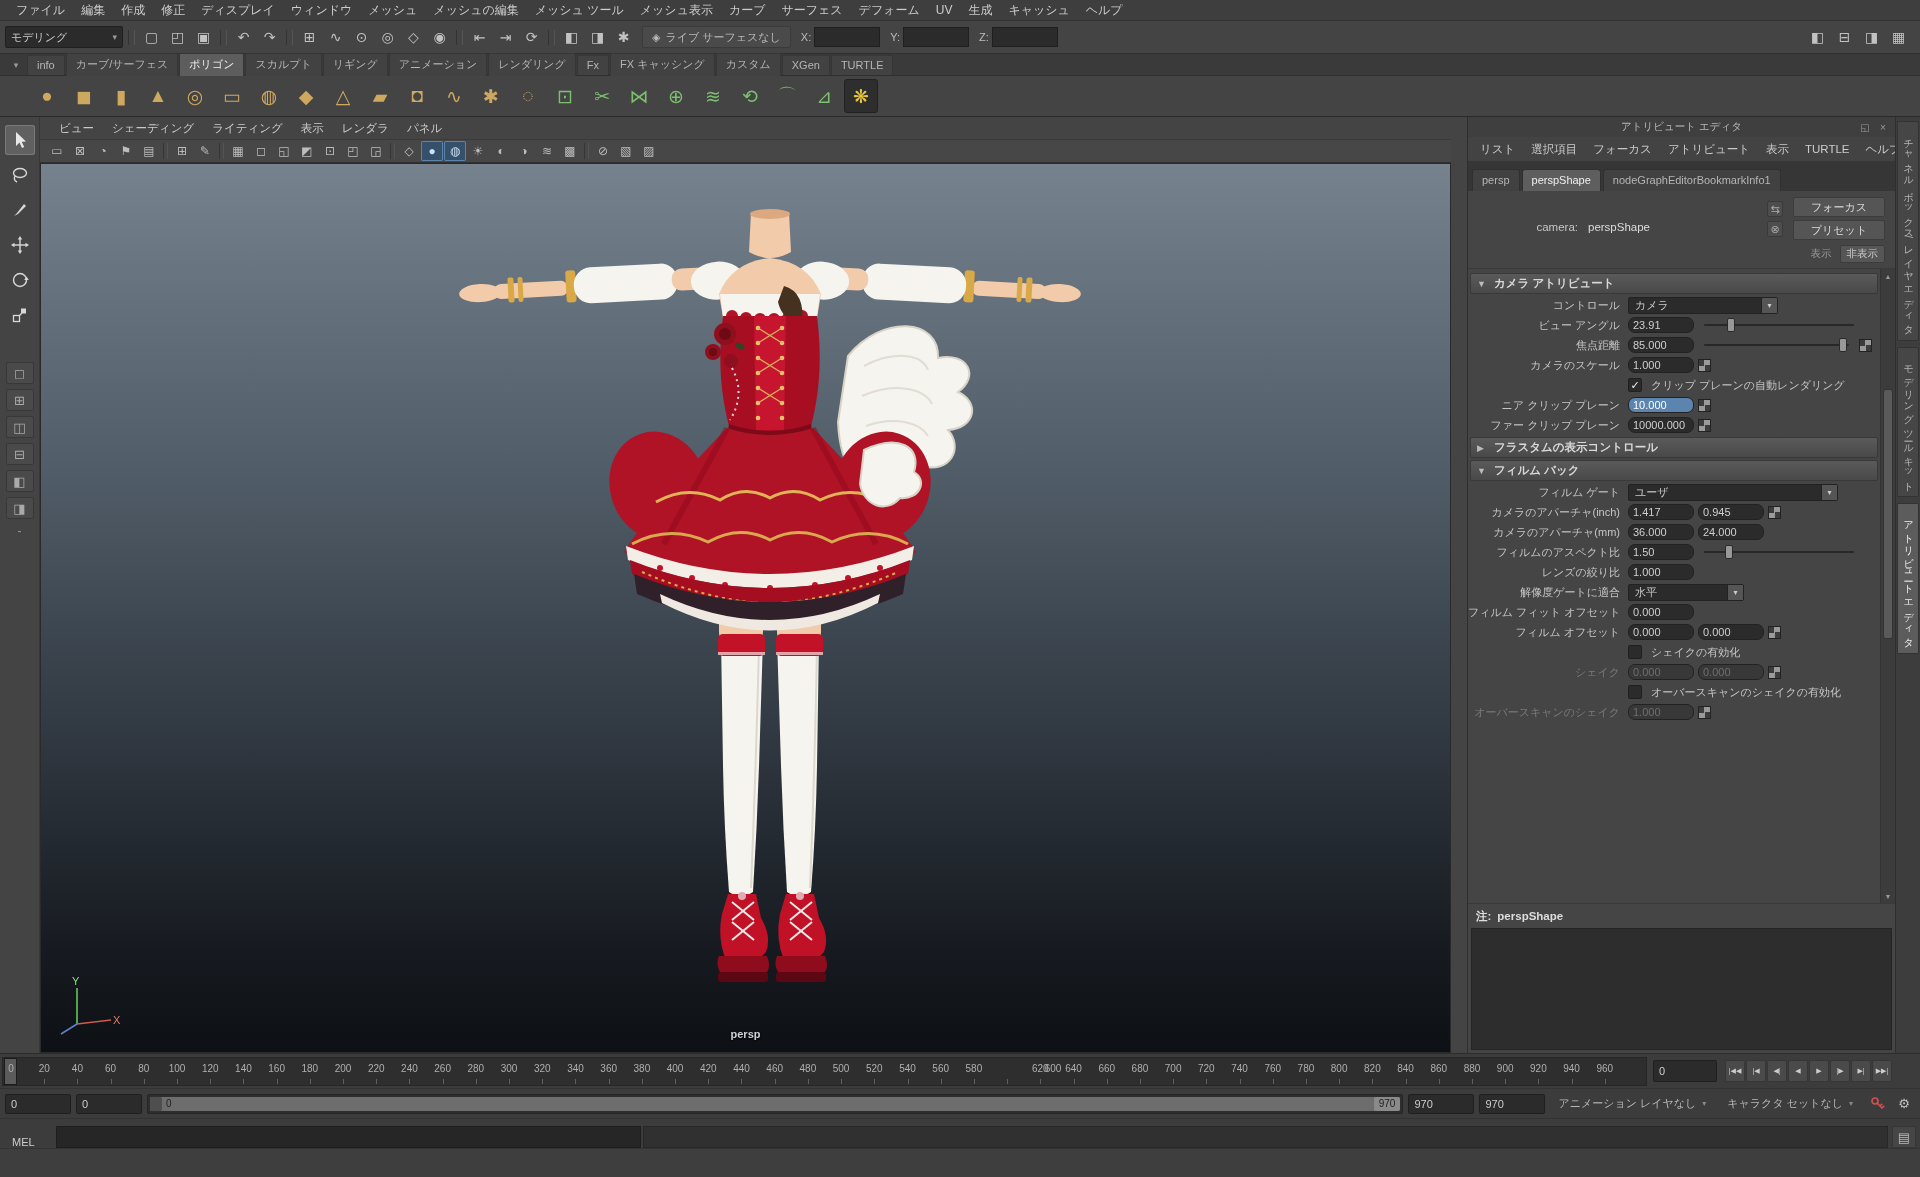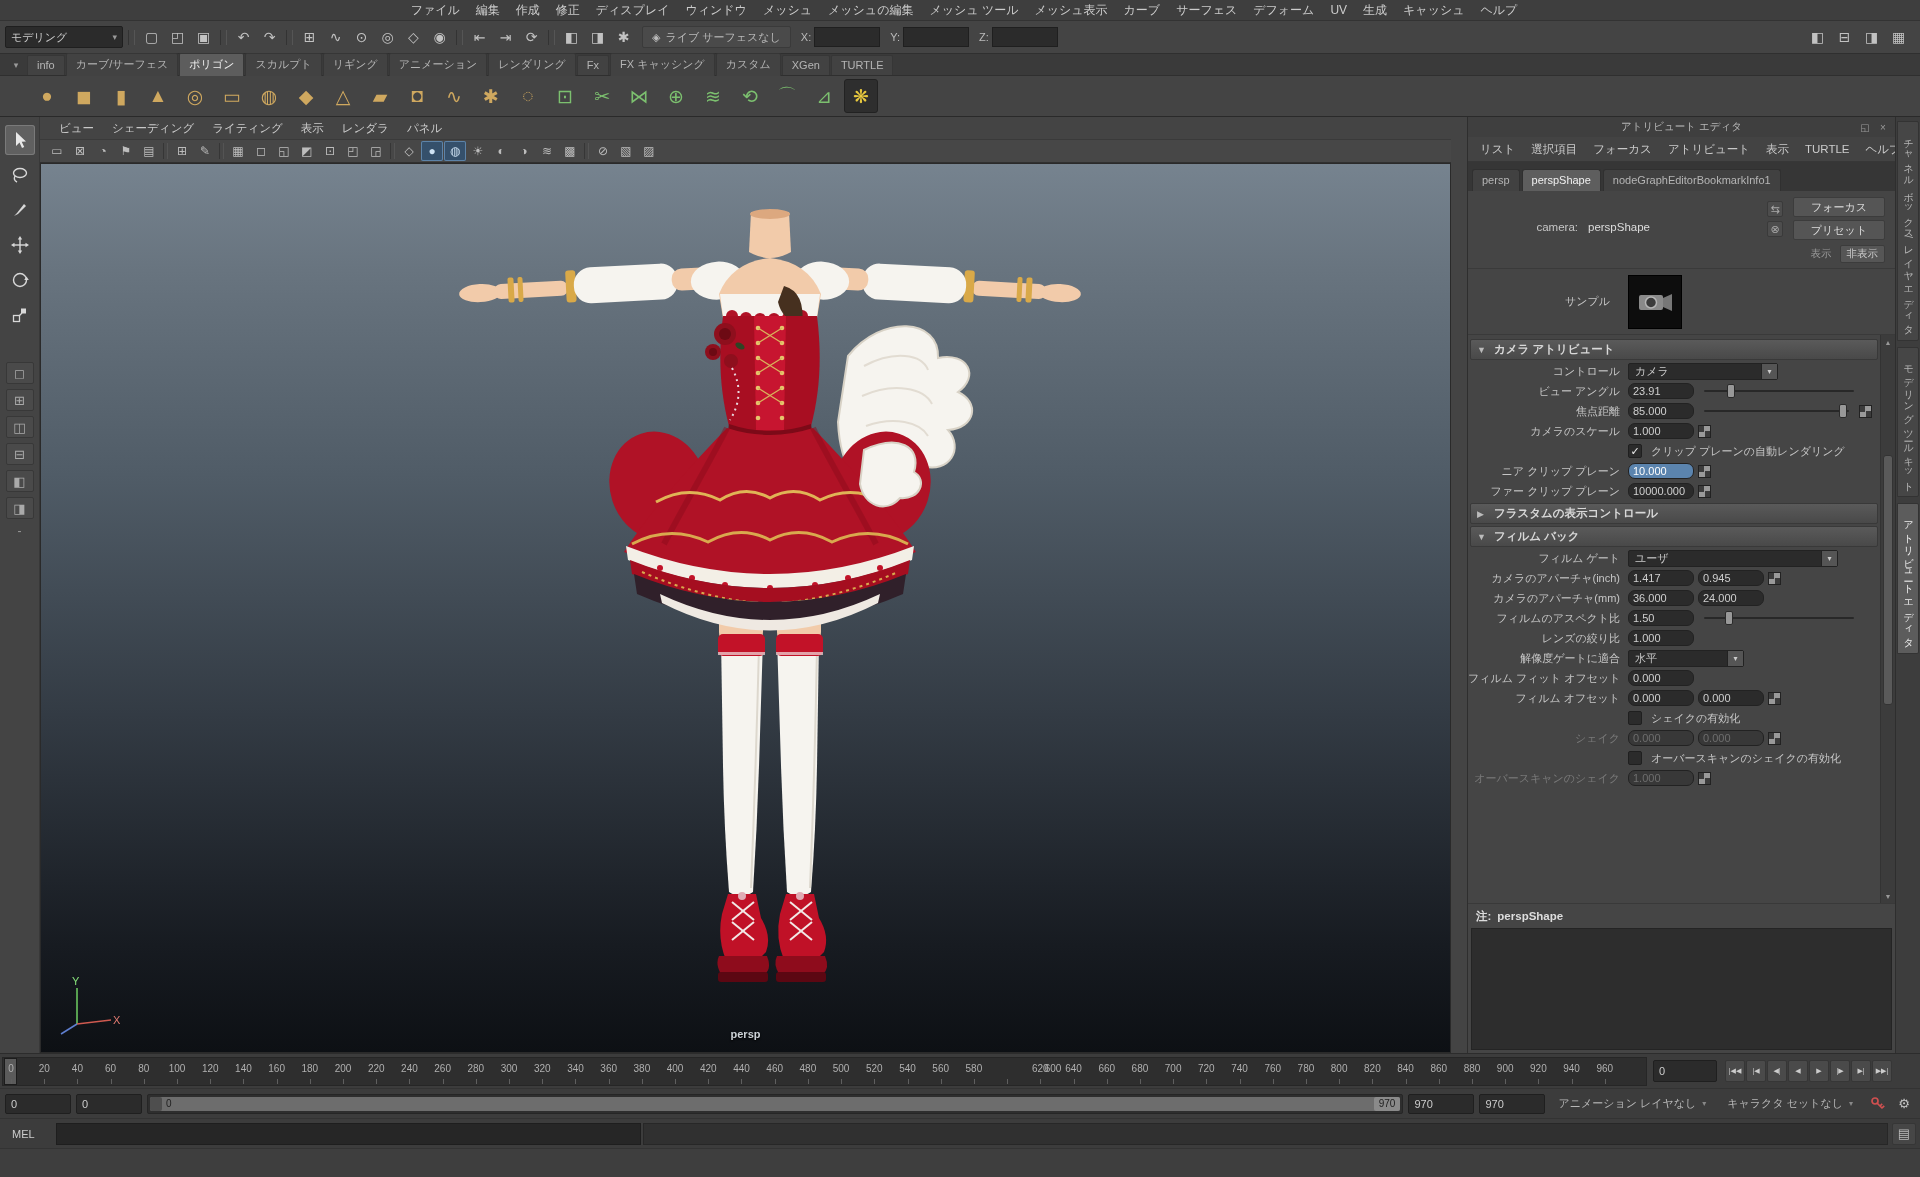--- a/index.html
+++ b/index.html
@@ -1,19 +1,19 @@
 <!DOCTYPE html>
 <html><head>
 <meta charset="utf-8">
 <style>
 *{box-sizing:border-box;margin:0;padding:0;}
 body{background:#222;}
 #app{position:relative;width:1920px;height:1177px;background:#444;font-family:"Liberation Sans","DejaVu Sans",sans-serif;font-size:12px;color:#ccc;overflow:hidden;}
 .bar{position:absolute;left:0;right:0;display:flex;align-items:center;}
-#menubar{top:0;height:21px;background:#3e3e3e;padding-left:8px;border-bottom:1px solid #333;justify-content:center;}
+#menubar{top:0;height:21px;background:#3e3e3e;padding-left:8px;border-bottom:1px solid #333;}
 .menu-item{padding:3px 8px;font-size:12px;color:#ccc;white-space:nowrap;}
 #statusline{top:21px;height:33px;background:#444;border-bottom:1px solid #2f2f2f;padding:0 5px;gap:2px;}
 .mode-dd{width:118px;height:22px;background:#2b2b2b;border:1px solid #1f1f1f;border-radius:2px;display:flex;align-items:center;padding:0 5px;font-size:11px;color:#ccc;}
 .mode-dd .arr{margin-left:auto;color:#999;font-size:9px;}
 #sl-icons{display:flex;align-items:center;gap:1px;}
 .sl-sep{width:7px;align-self:stretch;margin:5px 3px;border-left:1px solid #333;border-right:1px solid #555;}
 .sl-icon{width:25px;height:25px;display:flex;align-items:center;justify-content:center;font-size:14px;color:#c2c2c2;border-radius:2px;}
 .live-btn{height:22px;display:flex;align-items:center;padding:0 9px;background:#4a4a4a;border:1px solid #3a3a3a;border-radius:2px;font-size:11px;color:#bbb;gap:5px;margin-left:4px;white-space:nowrap;}
 .coord{display:flex;align-items:center;gap:3px;font-size:11px;color:#bbb;margin-left:8px;}
 .coord input{width:66px;height:20px;background:#2b2b2b;border:1px solid #1f1f1f;color:#ccc;font:11px "Liberation Sans",sans-serif;padding:0 3px;}
@@ -105,21 +105,21 @@
 #rangebar{position:absolute;left:0;top:1088px;height:30px;right:0;background:#3c3c3c;display:flex;align-items:center;gap:5px;padding:0 5px;border-top:1px solid #333;}
 .range-field{width:66px;height:20px;background:#2b2b2b;border:1px solid #1f1f1f;border-radius:2px;font-size:11px;color:#ccc;display:flex;align-items:center;padding:0 5px;flex:none;}
 #range-slider{flex:1;height:20px;background:#2e2e2e;border:1px solid #262626;border-radius:2px;position:relative;}
 #range-inner{position:absolute;left:2px;right:2px;top:2px;bottom:2px;background:#6d6d6d;border-radius:2px;display:flex;align-items:center;justify-content:space-between;font-size:10px;color:#222;}
 #range-inner .lh{width:12px;height:100%;background:#4e4e4e;border-radius:2px;margin-right:4px;}
 #range-inner .lv{color:#1e1e1e;}
 #range-inner .rv{background:#8a8a8a;height:100%;display:flex;align-items:center;padding:0 5px;border-radius:2px;color:#1e1e1e;}
 .flat-dd{display:flex;align-items:center;gap:6px;font-size:11px;color:#b8b8b8;padding:0 8px;height:20px;white-space:nowrap;flex:none;}
 .flat-dd .arr{font-size:8px;color:#888;}
 .rb-icon{width:22px;height:22px;display:flex;align-items:center;justify-content:center;flex:none;color:#c2c2c2;font-size:13px;}
-#commandline{position:absolute;left:0;top:1118px;height:30px;right:0;background:#3c3c3c;display:flex;align-items:center;border-top:1px solid #333;padding:0 4px;}
+#commandline{position:absolute;left:0;top:1118px;height:30px;right:0;background:#3c3c3c;display:flex;align-items:flex-end;border-top:1px solid #333;padding:0 4px;}
 #mel-label{width:52px;font-size:11px;color:#ccc;padding-left:8px;flex:none;}
 #mel-input{width:585px;height:22px;background:#262626;border:1px solid #1e1e1e;color:#ccc;font:11px "Liberation Sans",sans-serif;padding:0 4px;flex:none;}
 #mel-result{flex:1;height:22px;background:#303030;border:1px solid #272727;margin-left:2px;}
 #script-editor-btn{width:24px;height:22px;margin-left:4px;display:flex;align-items:center;justify-content:center;color:#bbb;font-size:13px;background:#464646;border:1px solid #363636;border-radius:2px;flex:none;}
 #helpline{position:absolute;left:0;top:1148px;height:29px;right:0;background:#3e3e3e;border-top:1px solid #333;}
 </style>
 </head>
 <body>
 
 <div id="app">
@@ -503,30 +503,20 @@
             <div class="cam-ic">⊗</div>
           </div>
         <div class="ae-btn" style="top:6px">フォーカス</div>
         <div class="ae-btn" style="top:29px">プリセット</div>
         <div id="showhide">
           <span>表示</span>
           <span class="chip">非表示</span>
         </div>
       </div>
 
-      <div id="ae-sample">
-        <div class="ae-label">サンプル</div>
-        <div id="sample-swatch">
-          <svg width="40" height="30" viewBox="0 0 40 30">
-            <rect x="4" y="8" width="24" height="15" rx="2" fill="#8a8a8a"></rect>
-            <circle cx="16" cy="15.5" r="5.5" fill="#3c3c3c" stroke="#b5b5b5" stroke-width="1.5"></circle>
-            <path d="M28 11 L37 7 L37 24 L28 20 Z" fill="#777"></path>
-          </svg>
-        </div>
-      </div>
 
       <div id="ae-scroll">
         <div id="ae-content">
             <div class="ae-section-header">
               <div class="sec-arrow">▼</div>
               <div class="sec-title">カメラ アトリビュート</div>
             </div>
             <div class="ae-row">
               <div class="ae-label">コントロール</div>
               <div class="ae-ctrl">

